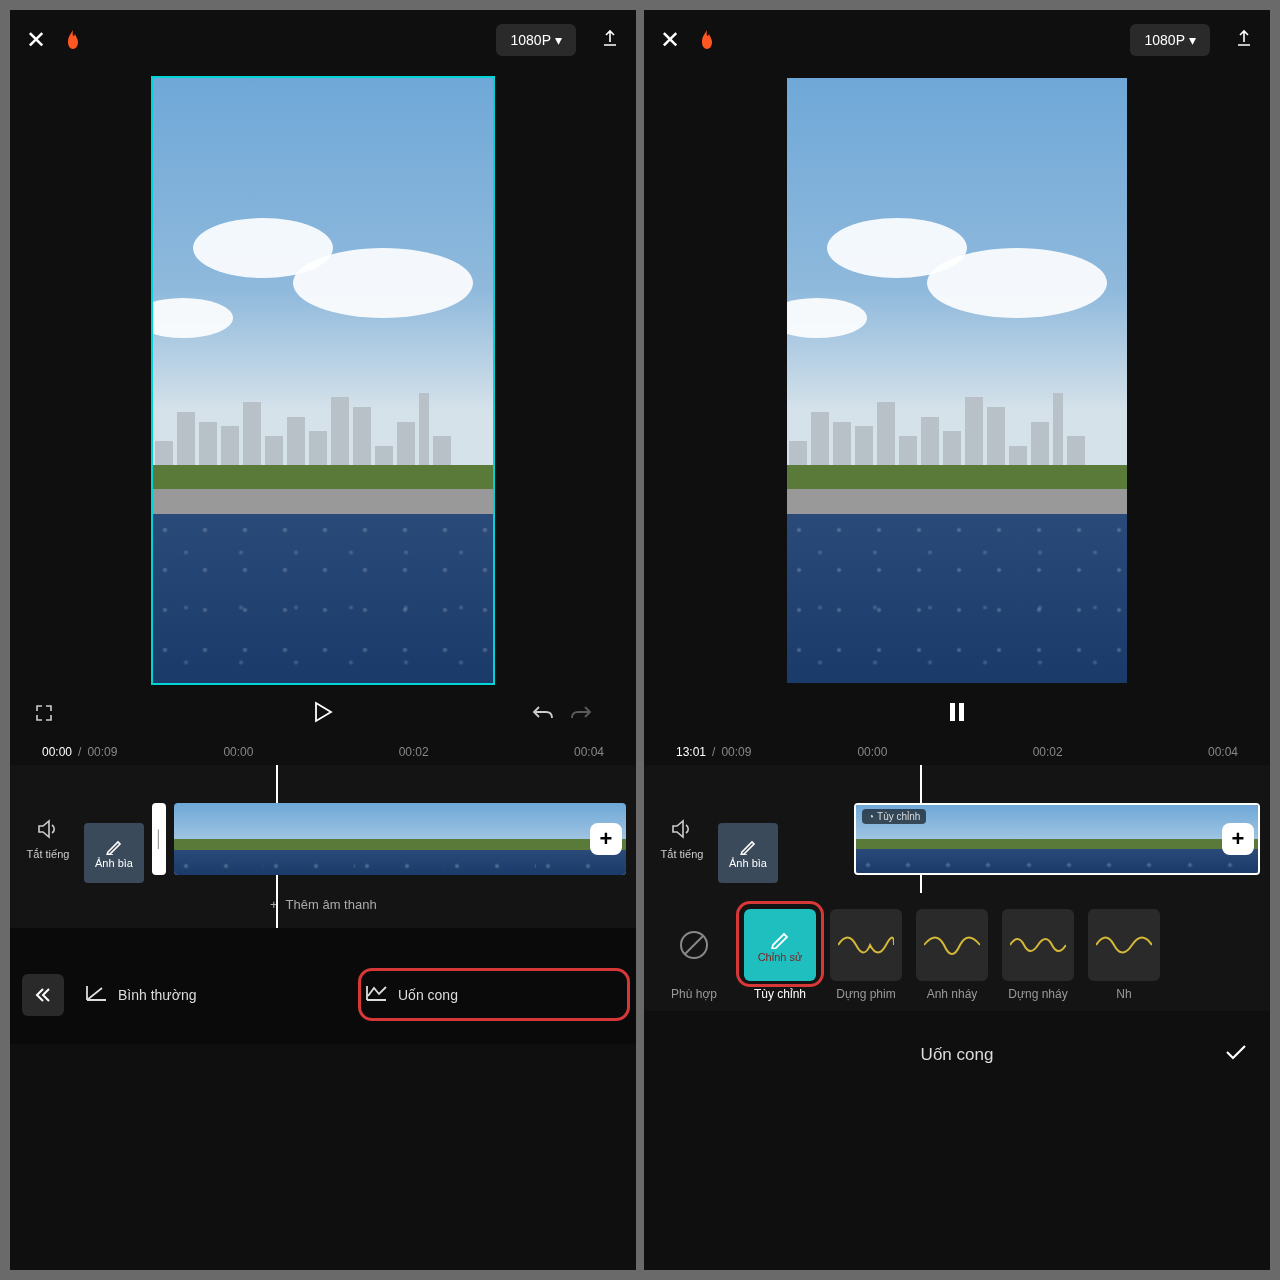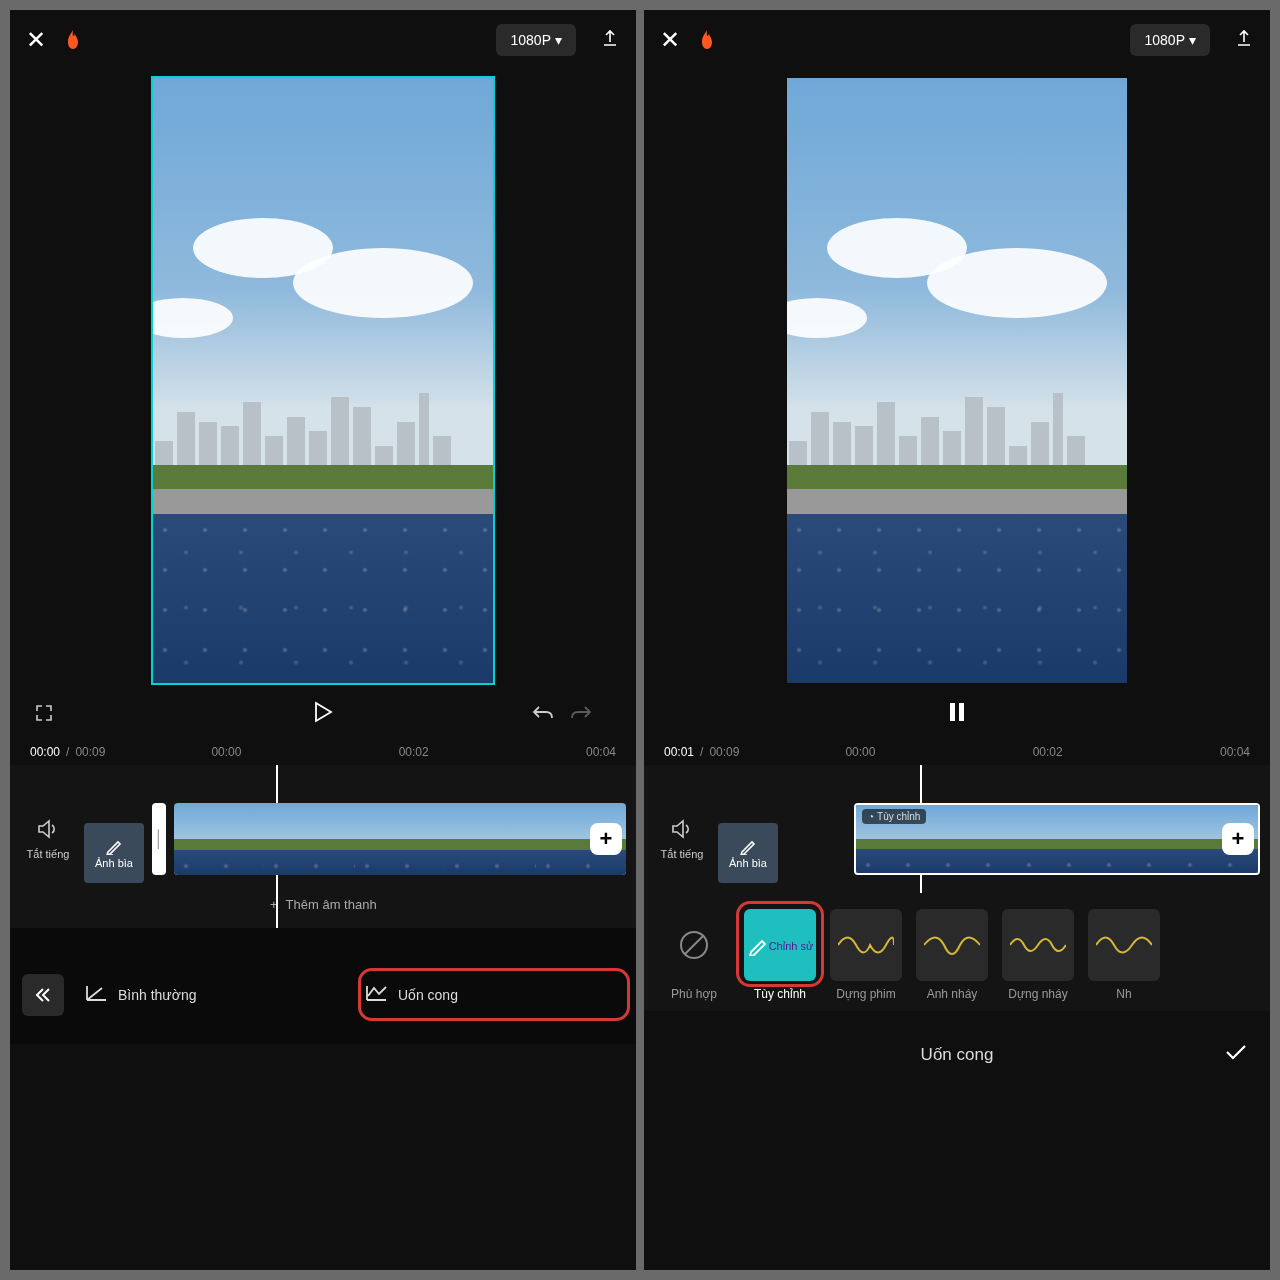--- a/index.html
+++ b/index.html
@@ -71,21 +71,21 @@
   align-items: center;
   justify-content: space-between;
   padding: 0 24px;
 }
 .ctrl-left, .ctrl-right { width: 80px; display: flex; gap: 16px; color: #aaa; }
 .ctrl-center { color: #fff; font-size: 22px; }
 
 .time-header {
   display: flex;
   align-items: center;
-  padding: 6px 20px;
+  padding: 6px 32px;
   color: #888;
   font-size: 12px;
   gap: 6px;
 }
 .time-header .cur { color: #fff; }
 .time-ticks { flex: 1; display: flex; justify-content: space-between; padding-left: 100px; }
 
 .timeline-area {
   background: #141414;
   position: relative;
@@ -447,21 +447,21 @@
   <div class="preview-controls" style="justify-content:center">
     <div class="ctrl-center">
       <svg width="18" height="22" viewBox="0 0 18 22" fill="#fff">
           <rect x="2" y="2" width="5" height="18"></rect>
           <rect x="11" y="2" width="5" height="18"></rect>
         </svg>
     </div>
   </div>
 
   <div class="time-header">
-    <span class="cur">00:01</span>
+    <span class="cur">13:01</span>
     <span>/</span>
     <span>00:09</span>
     <div class="time-ticks">
       <span>00:00</span>
       <span>00:02</span>
       <span>00:04</span>
     </div>
   </div>
 
   <div class="timeline-area" style="padding-bottom:10px">
@@ -525,21 +525,21 @@
         <svg width="32" height="32" viewBox="0 0 32 32" stroke="#888" stroke-width="2" fill="none">
             <circle cx="16" cy="16" r="13"></circle>
             <path d="M7 25 L25 7"></path>
           </svg>
       </div>
       <span>Phù hợp</span>
     </div>
     <div class="preset active">
       <div class="red-highlight"></div>
       <div class="preset-box">
-        <div style="display:flex;flex-direction:row;align-items:center;color:#4c1d95">
+        <div style="display:flex;flex-direction:column;align-items:center;color:#7f1d1d">
           <svg width="22" height="22" viewBox="0 0 22 22" stroke="#fff" stroke-width="1.8" fill="none">
               <path d="M4 18 L15 7 L18 10 L7 21 L3 22 L4 18 Z"></path>
             </svg>
           <span style="font-size:11px;margin-top:2px">Chỉnh sử</span>
         </div>
       </div>
       <span>Tùy chỉnh</span>
     </div>
     <div class="preset">
       <div class="preset-box">

